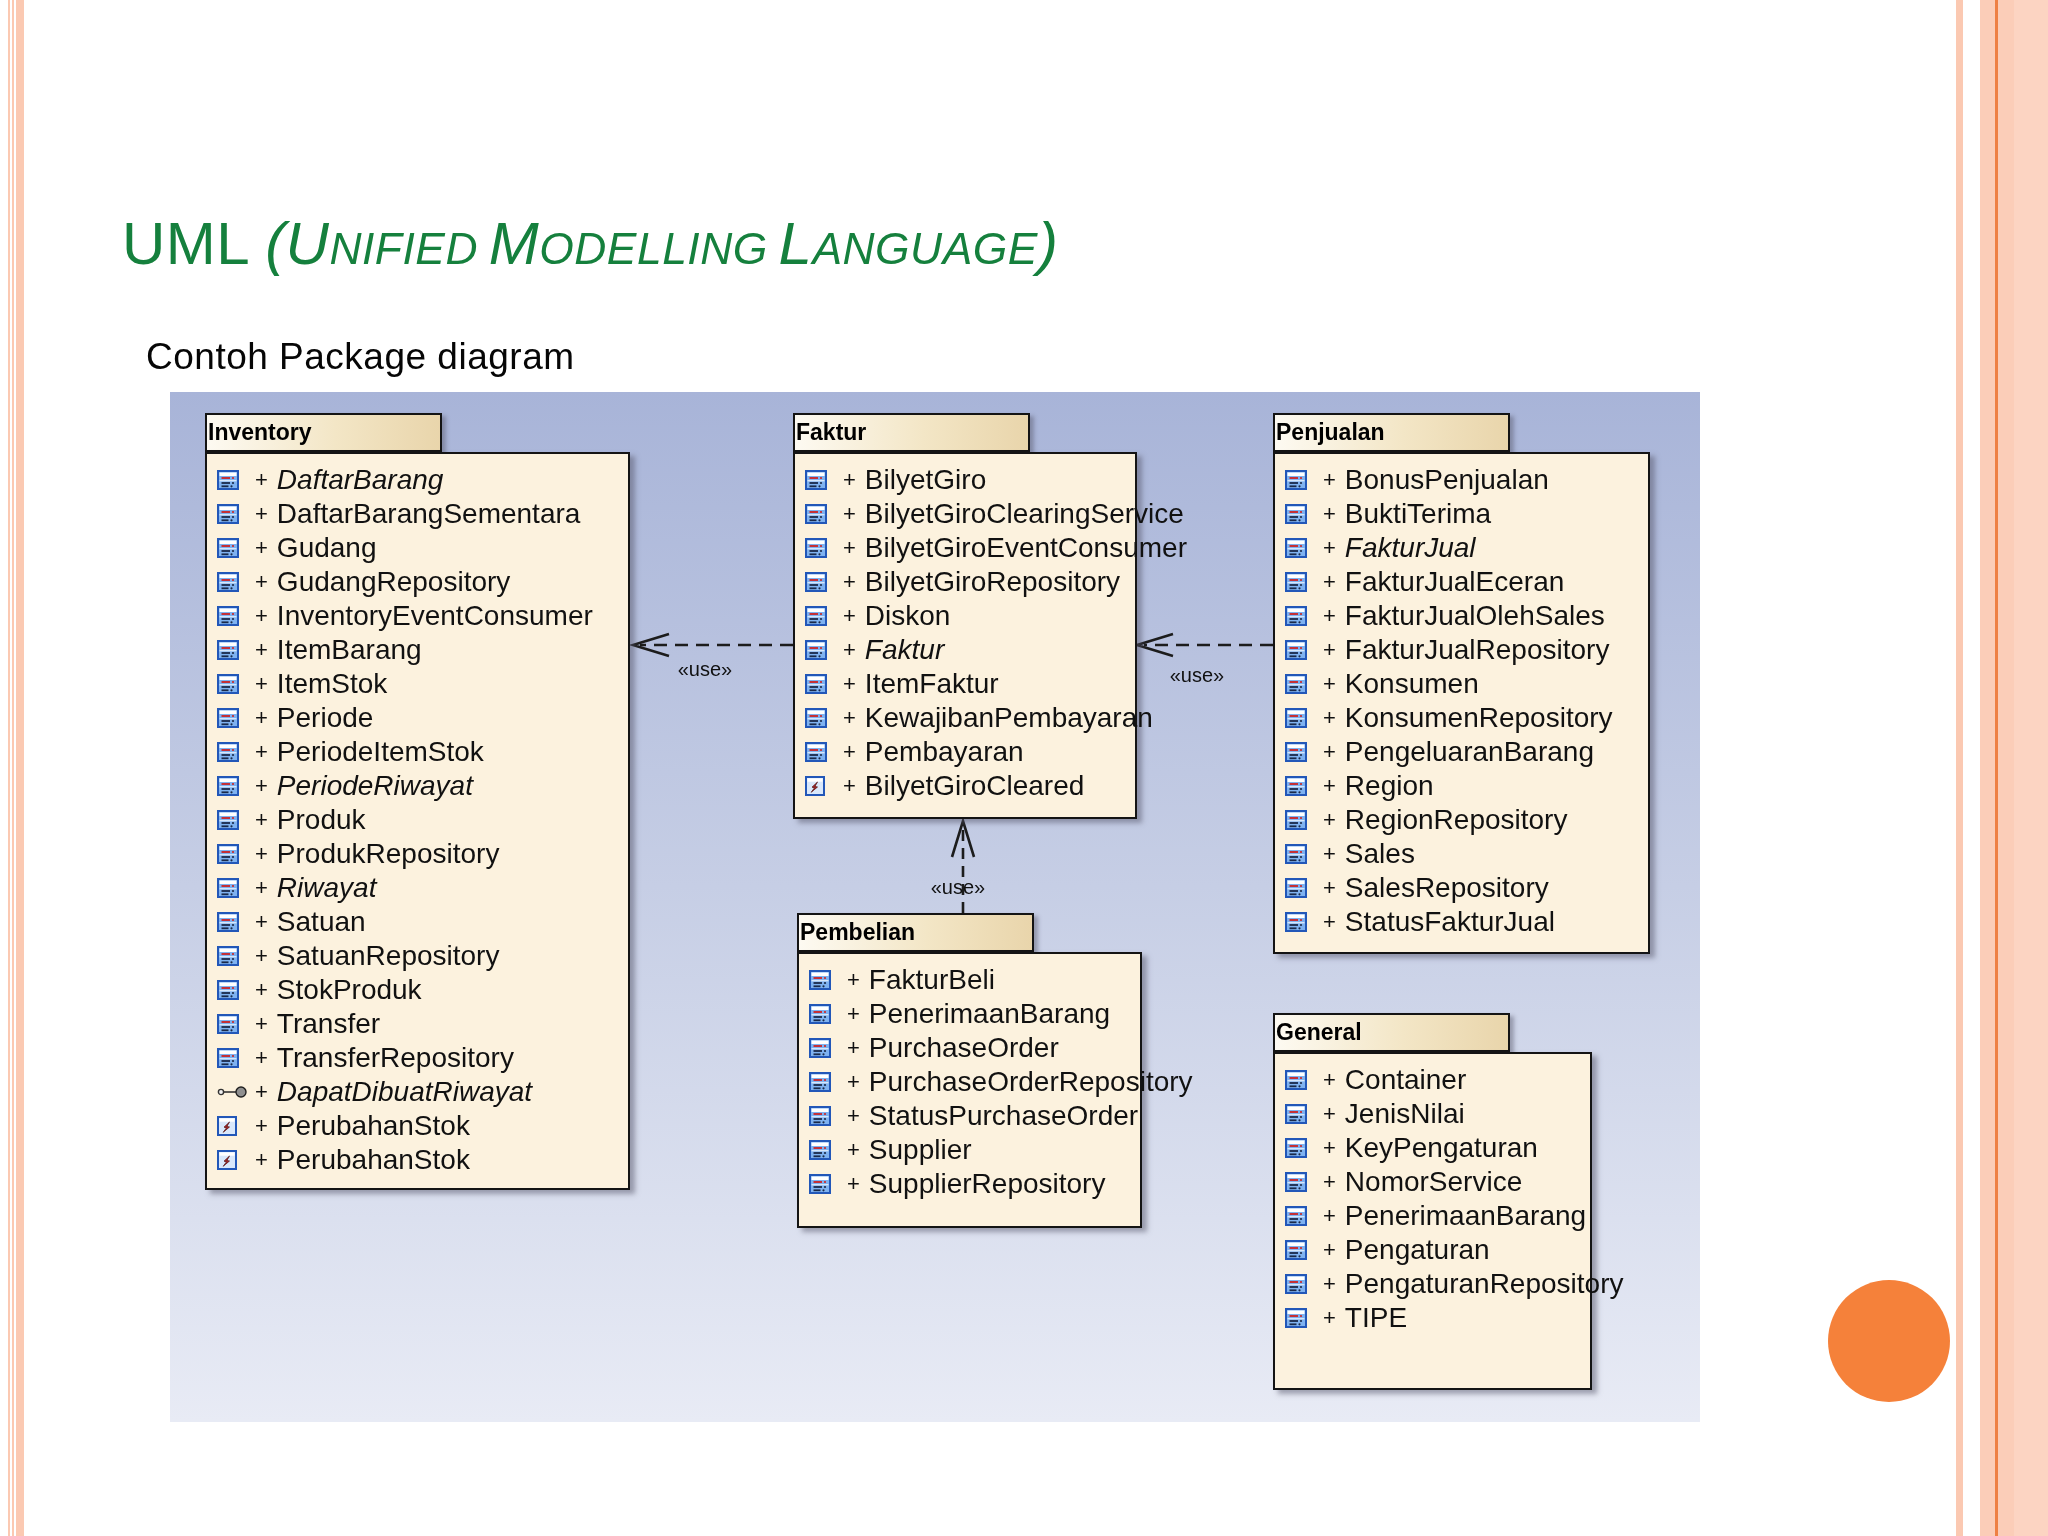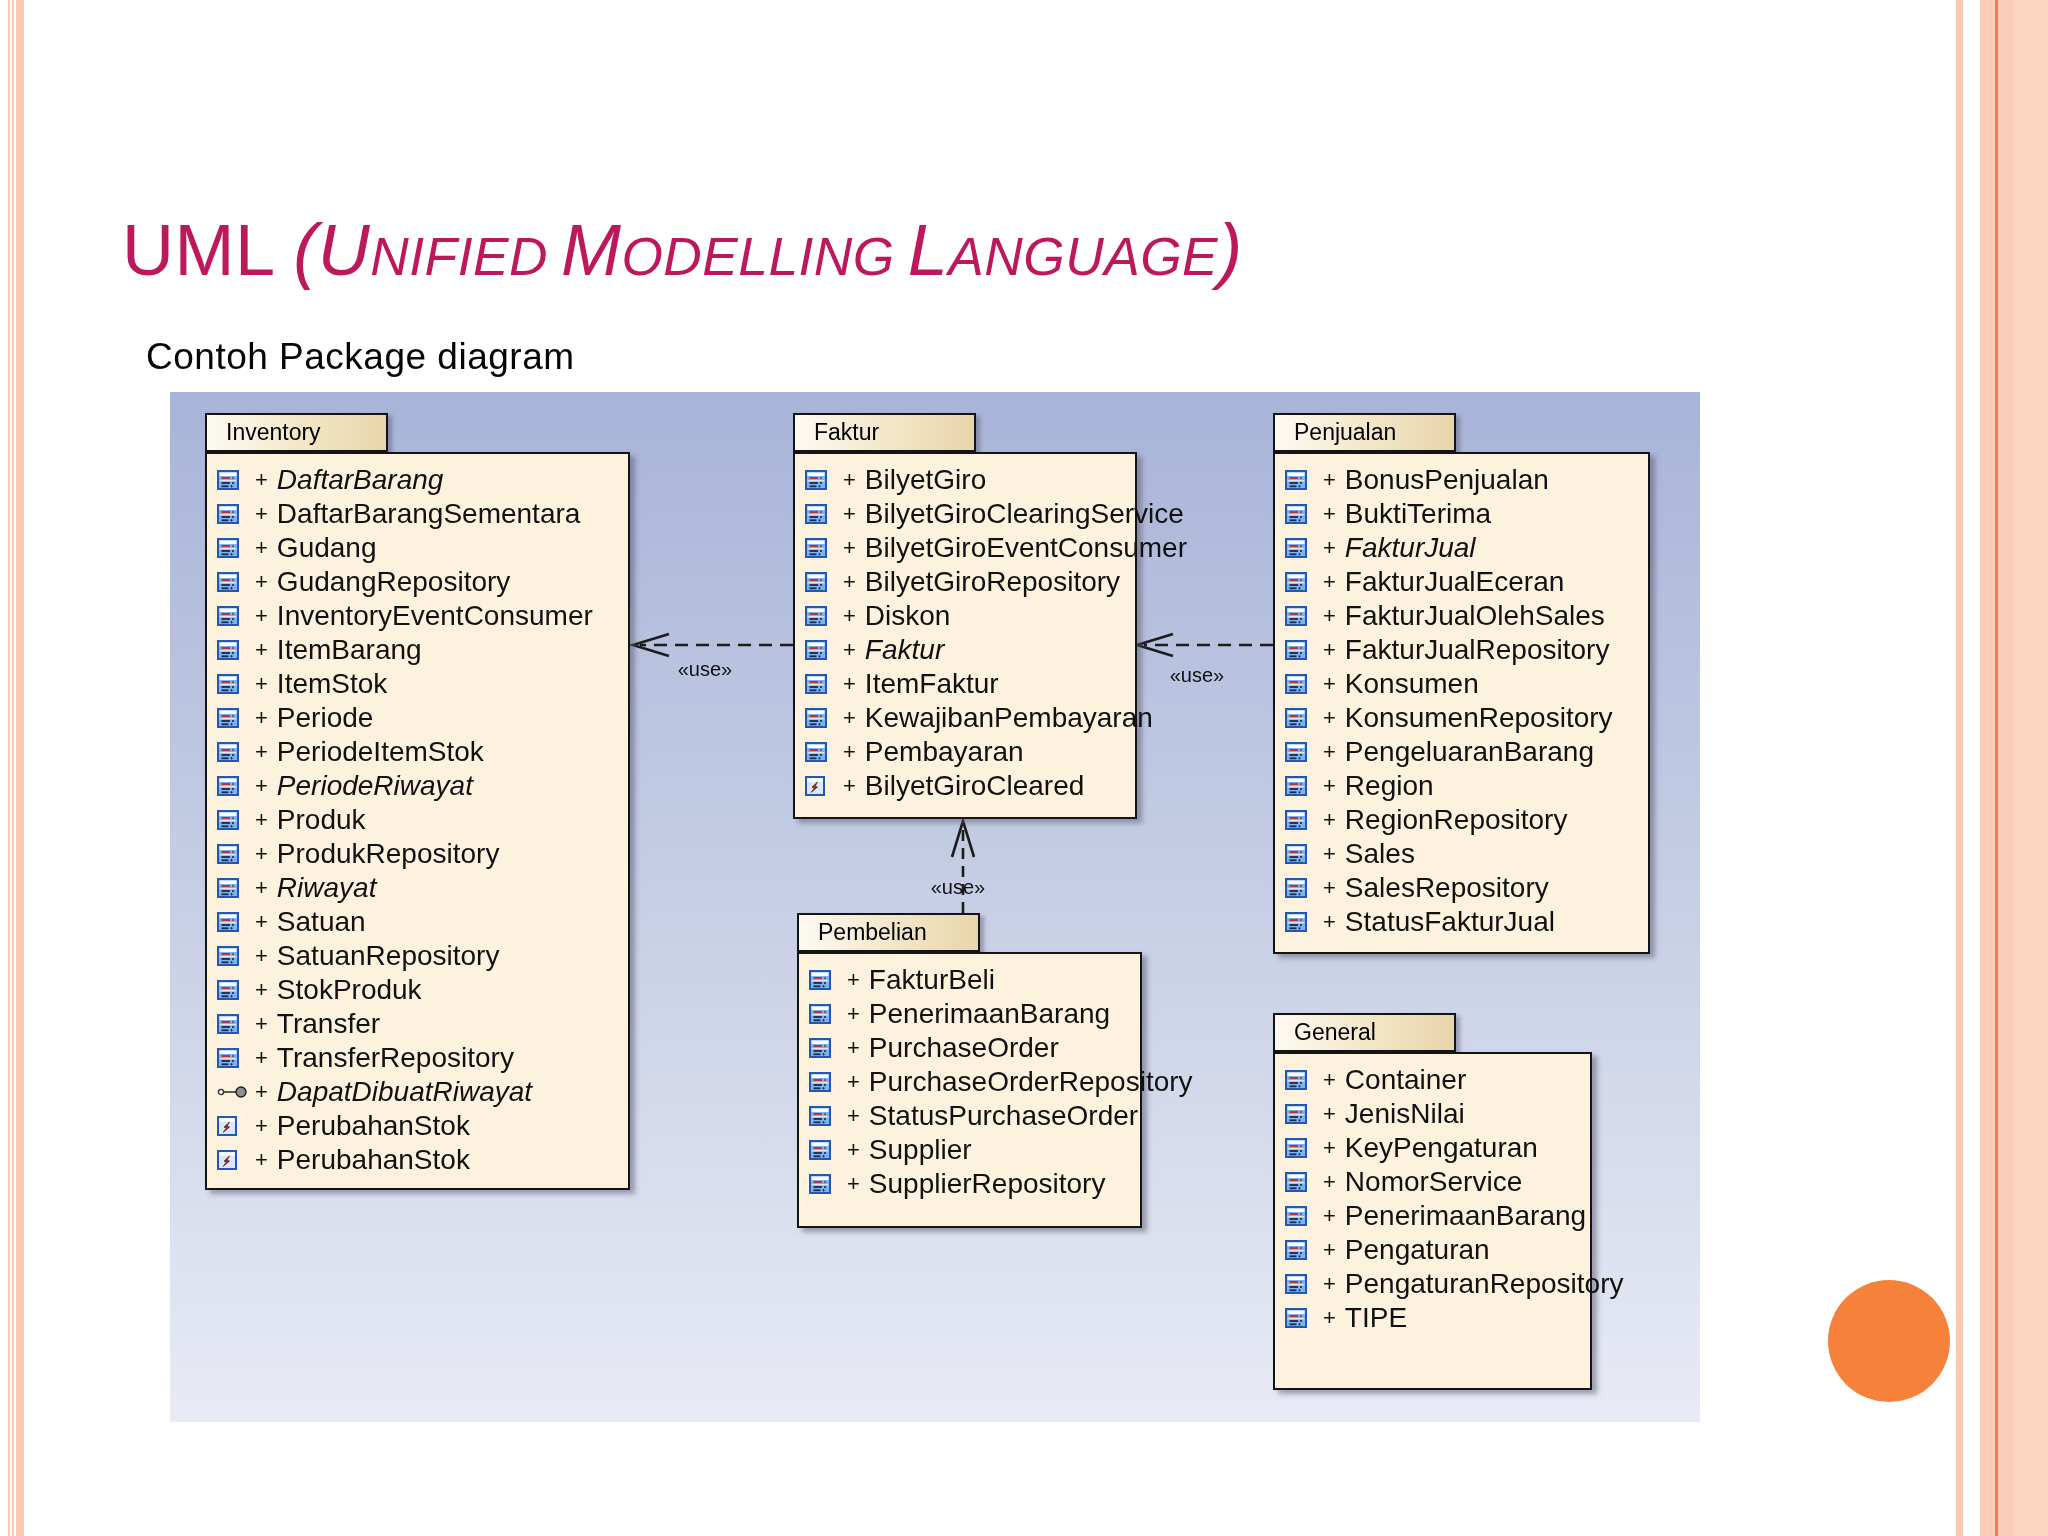--- a/index.html
+++ b/index.html
@@ -23,46 +23,46 @@
       #ee8044 39px 42px, #fbcdb8 42px 58px, #fcd4c2 58px 92px);
   }
   .accent-circle {
     position:absolute; left:1828px; top:1280px; width:122px; height:122px;
     border-radius:50%; background:#f5813a;
   }
 
   
   .title {
     position:absolute; left:122px; top:214px; height:100px;
-    font-size:72px; line-height:1.0; color:#be185d; white-space:nowrap;
+    font-size:60px; line-height:1.0; color:#15803d; white-space:nowrap;
     letter-spacing:0.5px;
   }
   .t-it { font-style:italic; }
   .t-sc { font-size:0.74em; }
   .t-seg { margin-right:0.18em; }
   .subtitle {
     position:absolute; left:146px; top:336px;
     font-size:37px; font-weight:normal; color:#060606; letter-spacing:0.5px;
   }
 
   
   .diagram {
     position:absolute; left:170px; top:392px; width:1530px; height:1030px;
     background:linear-gradient(180deg,#a8b4d8 0%,#c6cee5 48%,#e8ebf5 100%);
   }
 
   
   .pkg { position:absolute; }
   .pkg-tab {
-    position:absolute; left:0; top:0; width:183px; height:39px;
+    position:absolute; left:0; top:0; width:237px; height:39px;
     background:linear-gradient(90deg,#fdfaf2 0%,#f3e6c6 55%,#e9d5ab 100%);
     border:2px solid #141414; box-sizing:border-box;
     box-shadow:4px 3px 4px rgba(85,85,105,0.45);
-    display:flex; align-items:center; padding-left:19px;
-    font-size:23px; font-weight:normal; color:#000;
+    display:flex; align-items:center; padding-left:1px;
+    font-size:23px; font-weight:bold; color:#000;
   }
   .pkg-body {
     position:absolute; left:0; top:39px;
     background:#fcf2de; border:2px solid #141414; box-sizing:border-box;
     box-shadow:5px 4px 5px rgba(85,85,105,0.5);
     padding-top:9px;
   }
   .row { height:34px; display:flex; align-items:center; padding-left:10px; }
   .icon-slot { width:38px; display:flex; align-items:center; flex:none; }
   .plus { margin-right:9px; font-size:22px; color:#111; }

